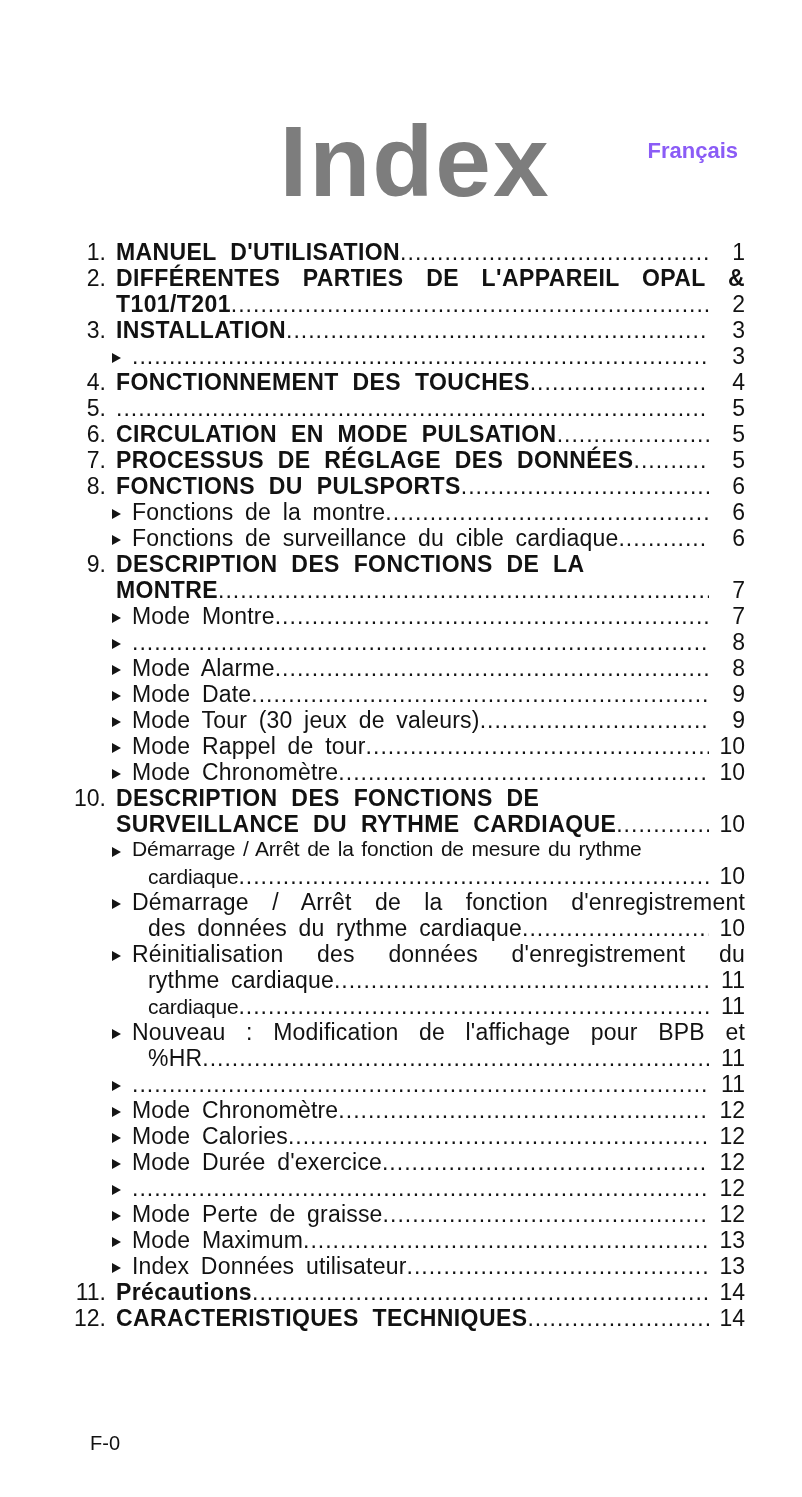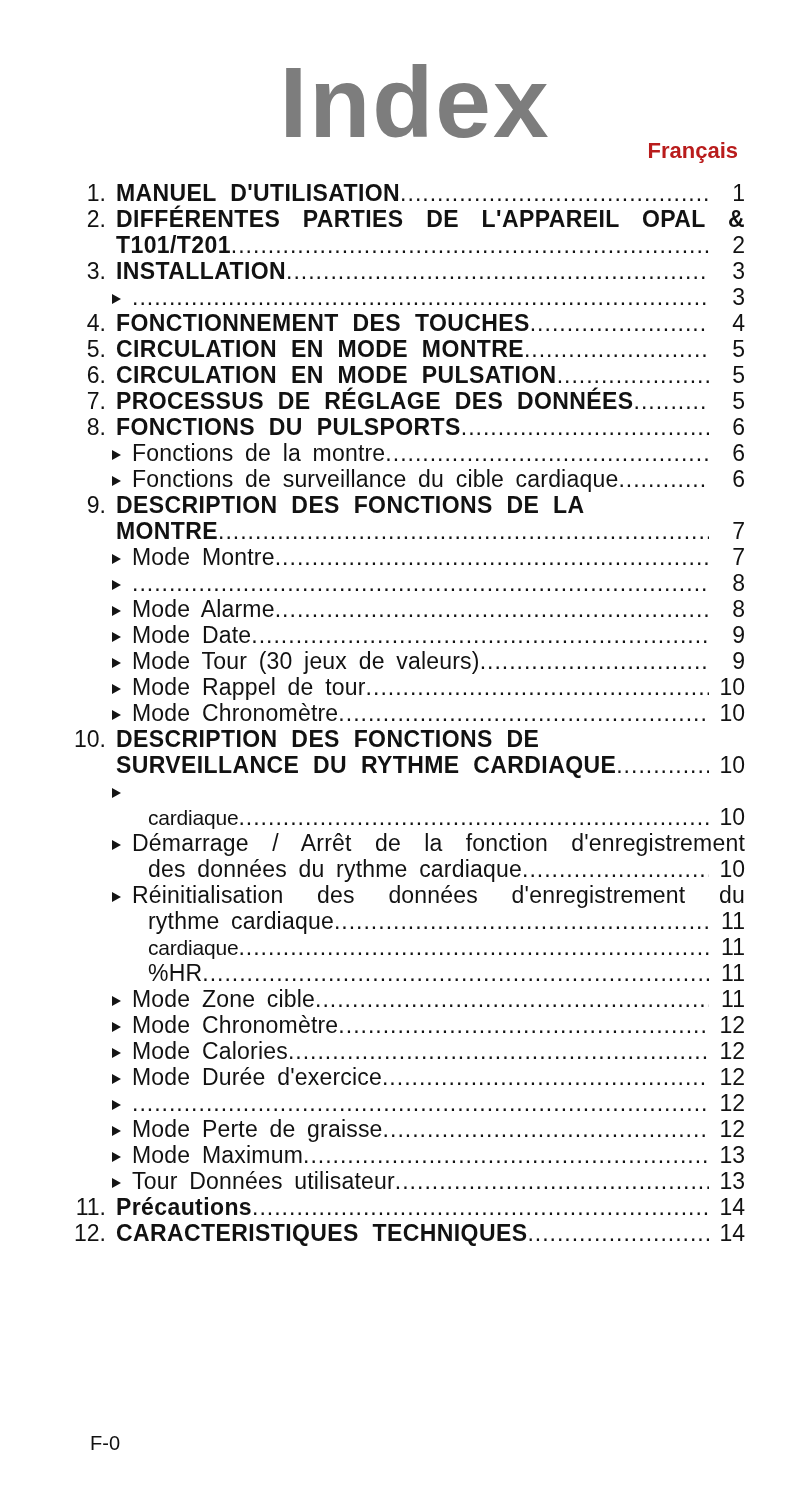--- a/index.html
+++ b/index.html
@@ -1,27 +1,27 @@
 <!DOCTYPE html>
 <html><head>
 <meta charset="utf-8">
 <style>
   html,body{margin:0;padding:0}
   body{
     width:802px;height:1497px;background:#ffffff;position:relative;overflow:hidden;
     font-family:"Liberation Sans","DejaVu Sans",sans-serif;color:#121212;
   }
-  .header{position:relative;padding-top:52px}
+  .header{position:relative;padding-top:111px}
   .title{
     margin:0;padding-left:28px;text-align:center;
     font-size:100px;line-height:1.0;font-weight:bold;letter-spacing:2px;color:#7d7d7d;
   }
   .lang{
     position:absolute;top:138px;right:64px;
-    font-size:22px;font-weight:bold;color:#b91c1c;
+    font-size:22px;font-weight:bold;color:#8b5cf6;
   }
   .toc{margin-top:28px;padding:0 57px 0 60px}
   .row{
     display:flex;align-items:baseline;height:26px;
     font-size:23px;white-space:nowrap;
   }
   .txt{word-spacing:5px;letter-spacing:0.2px}
   .sec .txt,.seccont .txt{font-weight:bold;word-spacing:7px;letter-spacing:0.4px}
   .num{
     flex:none;display:inline-block;width:46px;margin-right:10px;
@@ -85,21 +85,20 @@
       <span class="pg">3</span>
     </div>
     <div class="row sec">
       <span class="num">4.</span>
       <span class="txt">FONCTIONNEMENT DES TOUCHES</span>
       <span class="lead"></span>
       <span class="pg">4</span>
     </div>
     <div class="row sec">
       <span class="num">5.</span>
-      <span class="txt">CIRCULATION EN MODE MONTRE</span>
       <span class="lead"></span>
       <span class="pg">5</span>
     </div>
     <div class="row sec">
       <span class="num">6.</span>
       <span class="txt">CIRCULATION EN MODE PULSATION</span>
       <span class="lead"></span>
       <span class="pg">5</span>
     </div>
     <div class="row sec">
@@ -180,20 +179,21 @@
       <span class="num">10.</span>
       <span class="txt">DESCRIPTION DES FONCTIONS DE</span>
     </div>
     <div class="row seccont">
       <span class="txt">SURVEILLANCE DU RYTHME CARDIAQUE</span>
       <span class="lead"></span>
       <span class="pg">10</span>
     </div>
     <div class="row bul">
       <span class="tri"></span>
+      <span class="txt cond">Démarrage / Arrêt de la fonction de mesure du rythme</span>
     </div>
     <div class="row bulcont">
       <span class="txt cond">cardiaque</span>
       <span class="lead"></span>
       <span class="pg">10</span>
     </div>
     <div class="row bul">
       <span class="tri"></span>
       <span class="txt fill">Démarrage / Arrêt de la fonction d'enregistrement</span>
     </div>
@@ -209,28 +209,31 @@
     <div class="row bulcont">
       <span class="txt">rythme cardiaque</span>
       <span class="lead"></span>
       <span class="pg">11</span>
     </div>
     <div class="row bulcont">
       <span class="txt cond">cardiaque</span>
       <span class="lead"></span>
       <span class="pg">11</span>
     </div>
+    <div class="row bul">
+      <span class="tri"></span>
+      <span class="txt fill">Nouveau : Modification de l'affichage pour BPB et</span>
+    </div>
     <div class="row bulcont">
       <span class="txt">%HR</span>
       <span class="lead"></span>
       <span class="pg">11</span>
     </div>
     <div class="row bul">
       <span class="tri"></span>
-      <span class="txt">Mode Zone cible</span>
       <span class="lead"></span>
       <span class="pg">11</span>
     </div>
     <div class="row bul">
       <span class="tri"></span>
       <span class="txt">Mode Chronomètre</span>
       <span class="lead"></span>
       <span class="pg">12</span>
     </div>
     <div class="row bul">
@@ -257,21 +260,21 @@
       <span class="pg">12</span>
     </div>
     <div class="row bul">
       <span class="tri"></span>
       <span class="txt">Mode Maximum</span>
       <span class="lead"></span>
       <span class="pg">13</span>
     </div>
     <div class="row bul">
       <span class="tri"></span>
-      <span class="txt">Tour Données utilisateur</span>
+      <span class="txt">Index Données utilisateur</span>
       <span class="lead"></span>
       <span class="pg">13</span>
     </div>
     <div class="row sec">
       <span class="num">11.</span>
       <span class="txt">Précautions</span>
       <span class="lead"></span>
       <span class="pg">14</span>
     </div>
     <div class="row sec">

